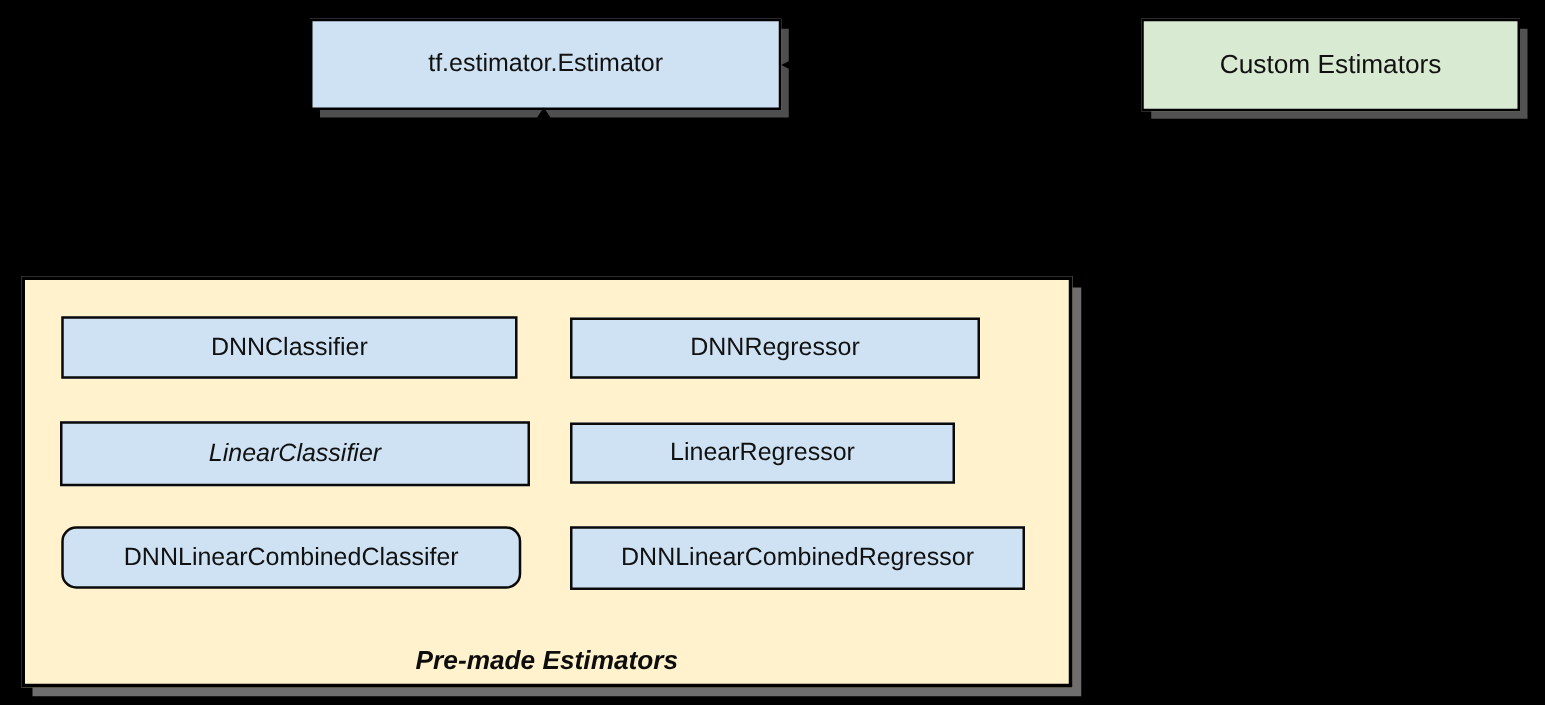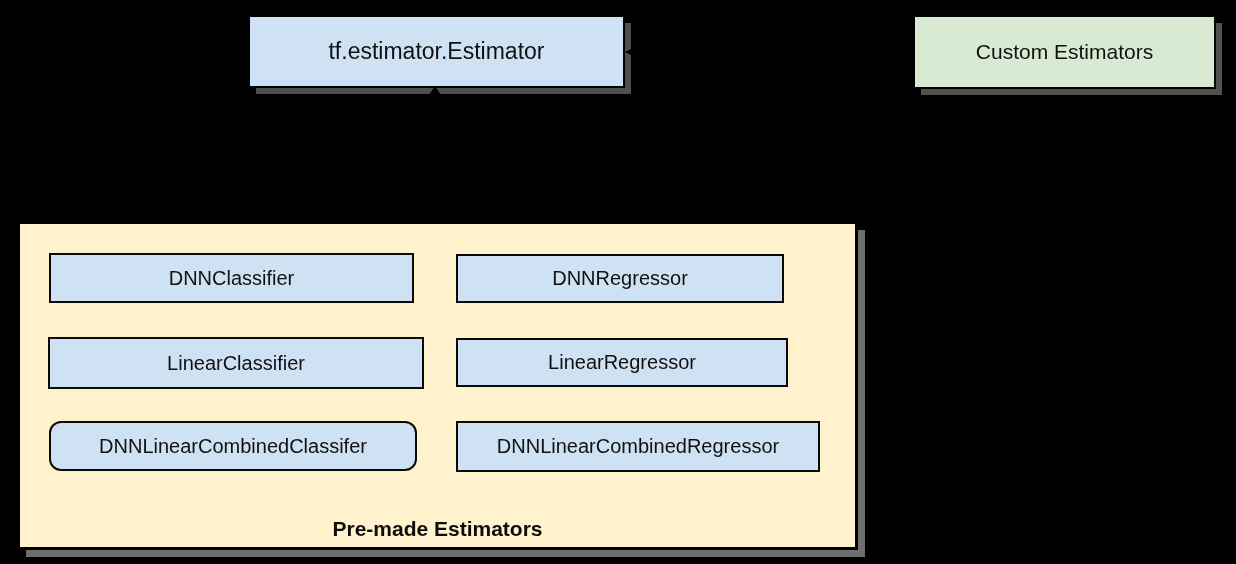--- a/index.html
+++ b/index.html
@@ -24,21 +24,21 @@
     justify-content: center;
     text-align: center;
   }
   
   .estimator-box {
     left: 248px; top: 15px;
     width: 377px; height: 73px;
     background: #cfe2f3;
     border: 2px solid #000;
     box-shadow: 7px 7px 0 -1px #4f4f4f;
-    font-size: 23px;
+    font-size: 20px;
   }
   .custom-box {
     left: 913px; top: 15px;
     width: 303px; height: 74px;
     background: #d9ead3;
     border: 2px solid #000;
     box-shadow: 7px 7px 0 -1px #525252;
     font-size: 21px;
     font-weight: normal;
   }
@@ -52,31 +52,32 @@
     display: block;
   }
   .premade-label {
     position: absolute;
     left: 0; top: 293px;
     width: 100%;
     text-align: center;
     font-size: 21px;
     font-weight: bold;
     color: #0d0d0d;
+    font-style: italic;
   }
   
   .item {
     background: #cfe2f3;
     border: 2px solid #0a0a0a;
     font-size: 20px;
   }
   .i0 { left: 29px;  top: 29px;  width: 365px; height: 50px; }
   .i1 { left: 436px; top: 30px;  width: 328px; height: 49px; }
-  .i2 { left: 28px;  top: 113px; width: 376px; height: 52px; }
-  .i3 { left: 436px; top: 114px; width: 332px; height: 49px; }
+  .i2 { left: 28px;  top: 113px; width: 376px; height: 52px; font-style: italic; }
+  .i3 { left: 436px; top: 114px; width: 308px; height: 49px; }
   .i4 { left: 29px;  top: 197px; width: 368px; height: 50px; border-radius: 12px; }
   .i5 { left: 436px; top: 197px; width: 364px; height: 51px; }
   
   .arrowhead {
     position: absolute;
     width: 0; height: 0;
   }
   .arrow-up {
     left: 429px; top: 86px;
     border-left: 6px solid transparent;

